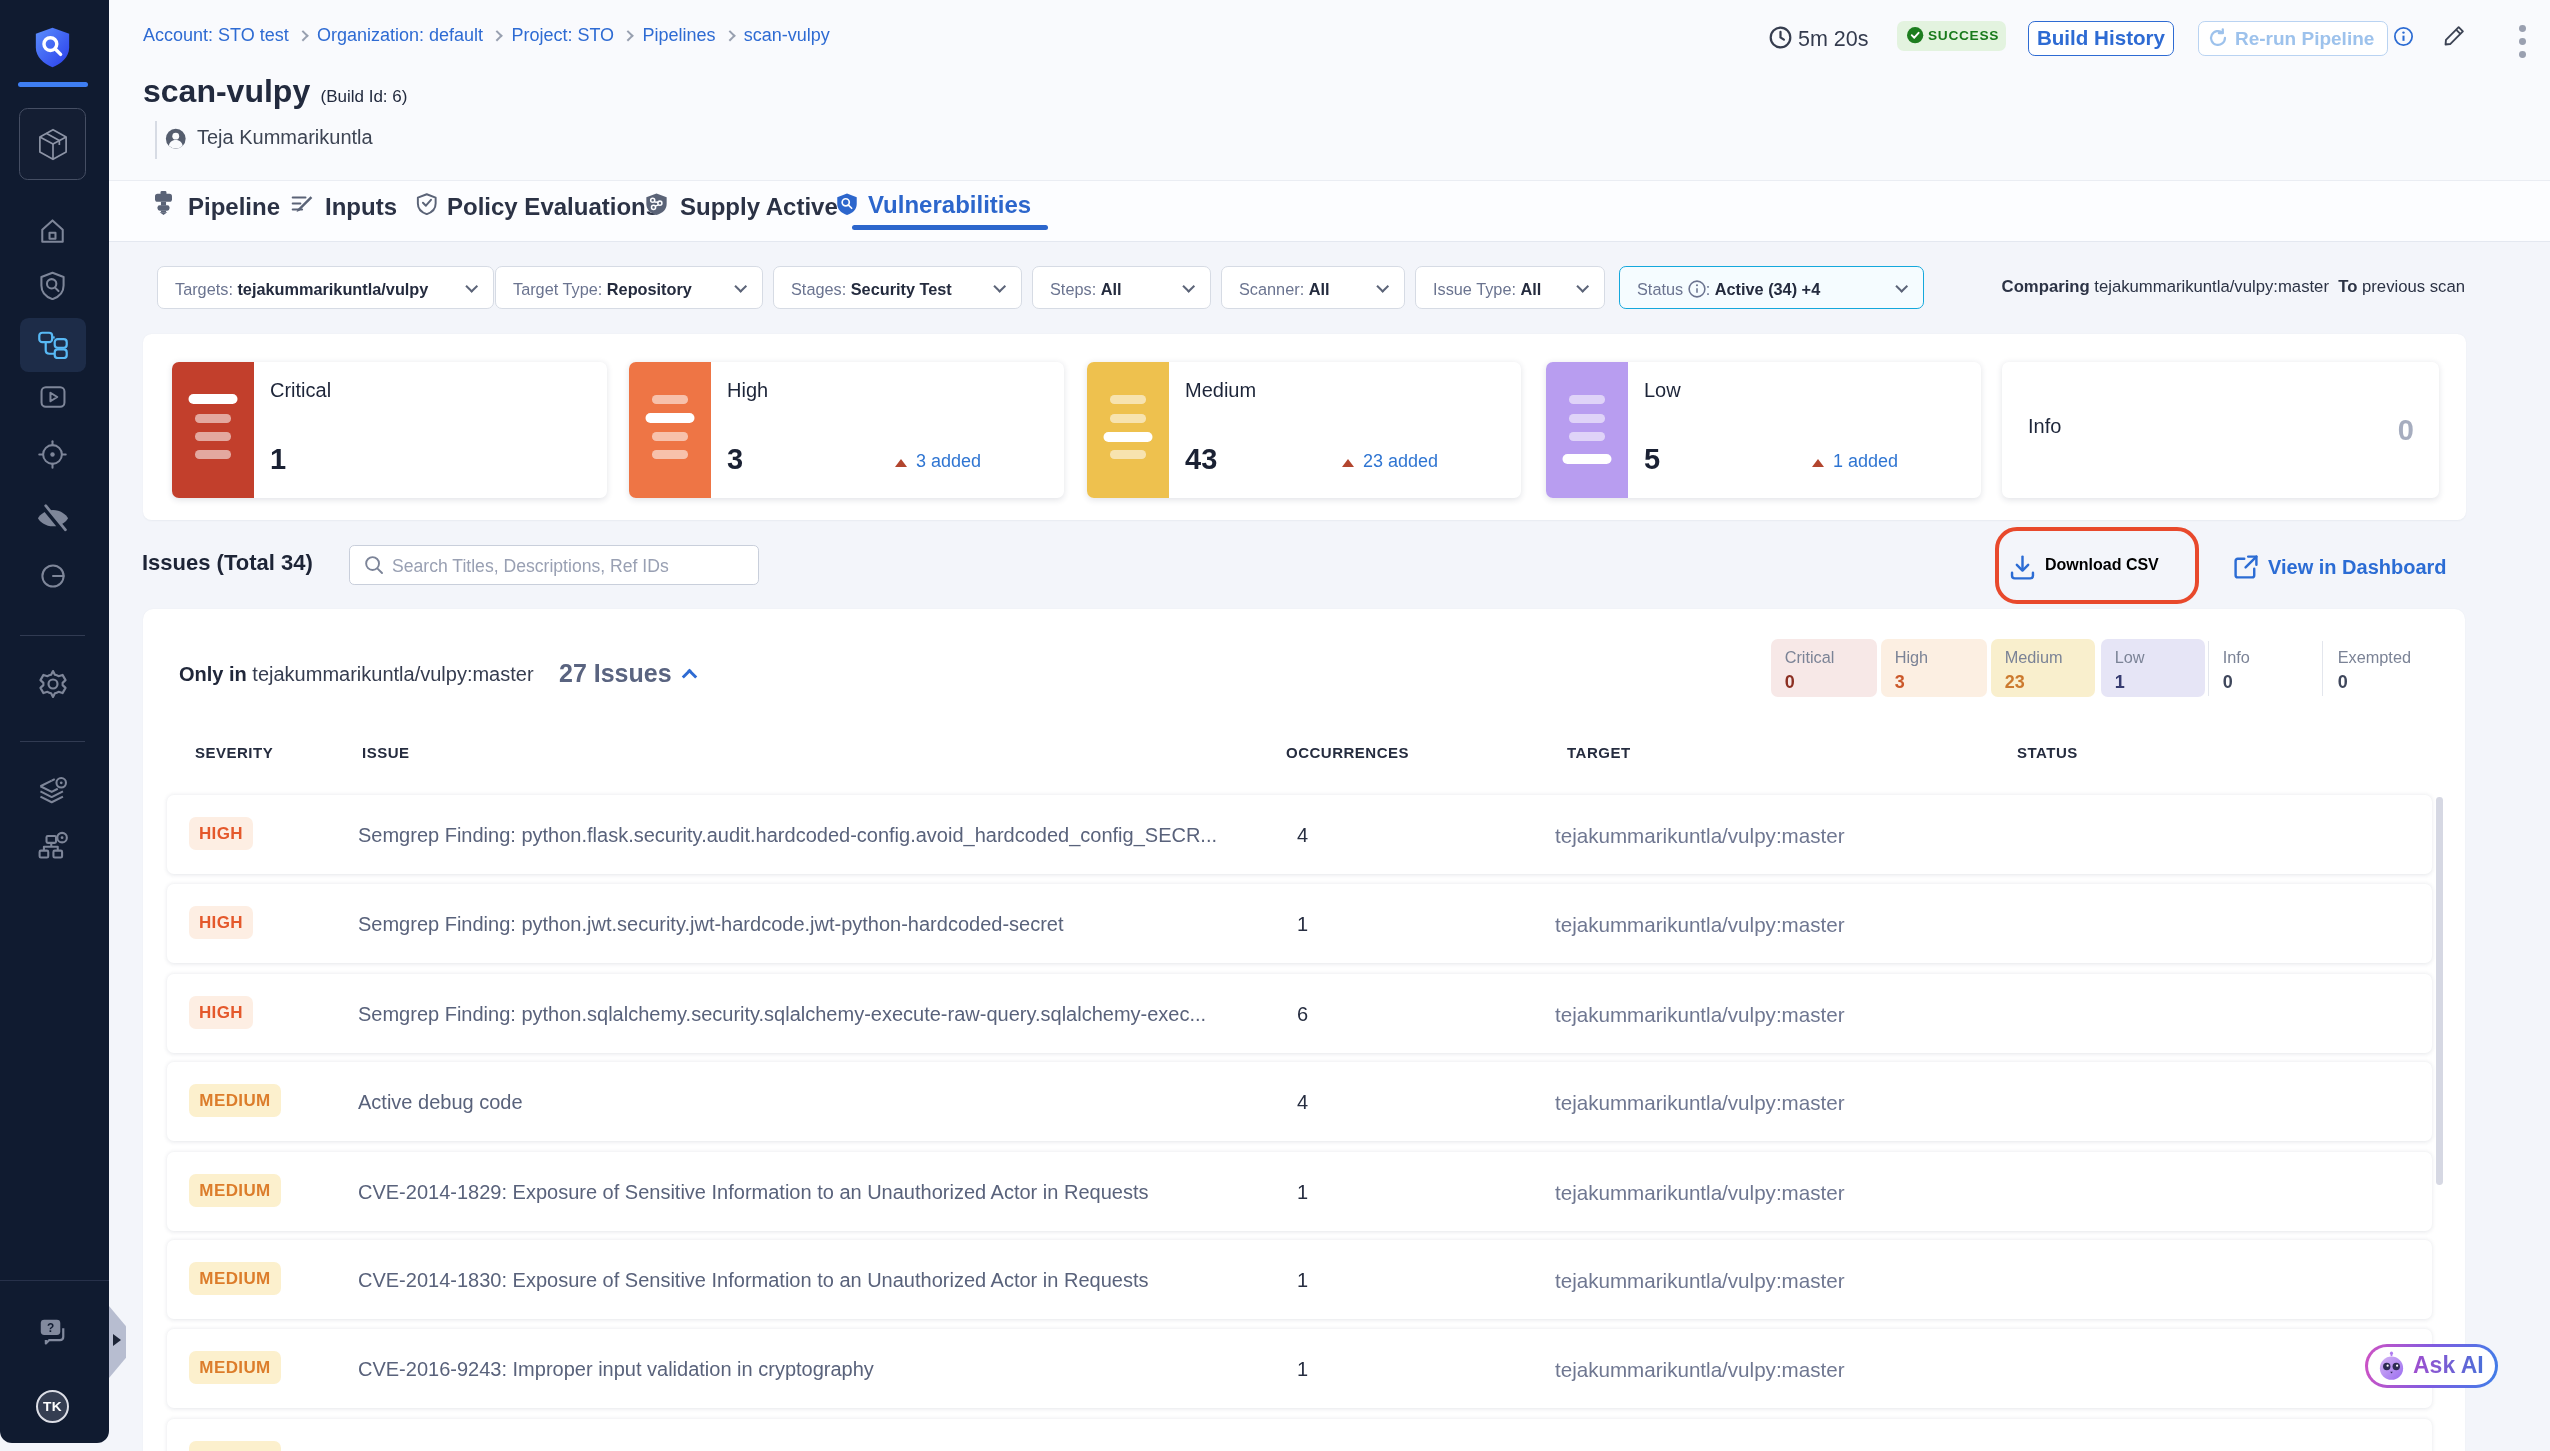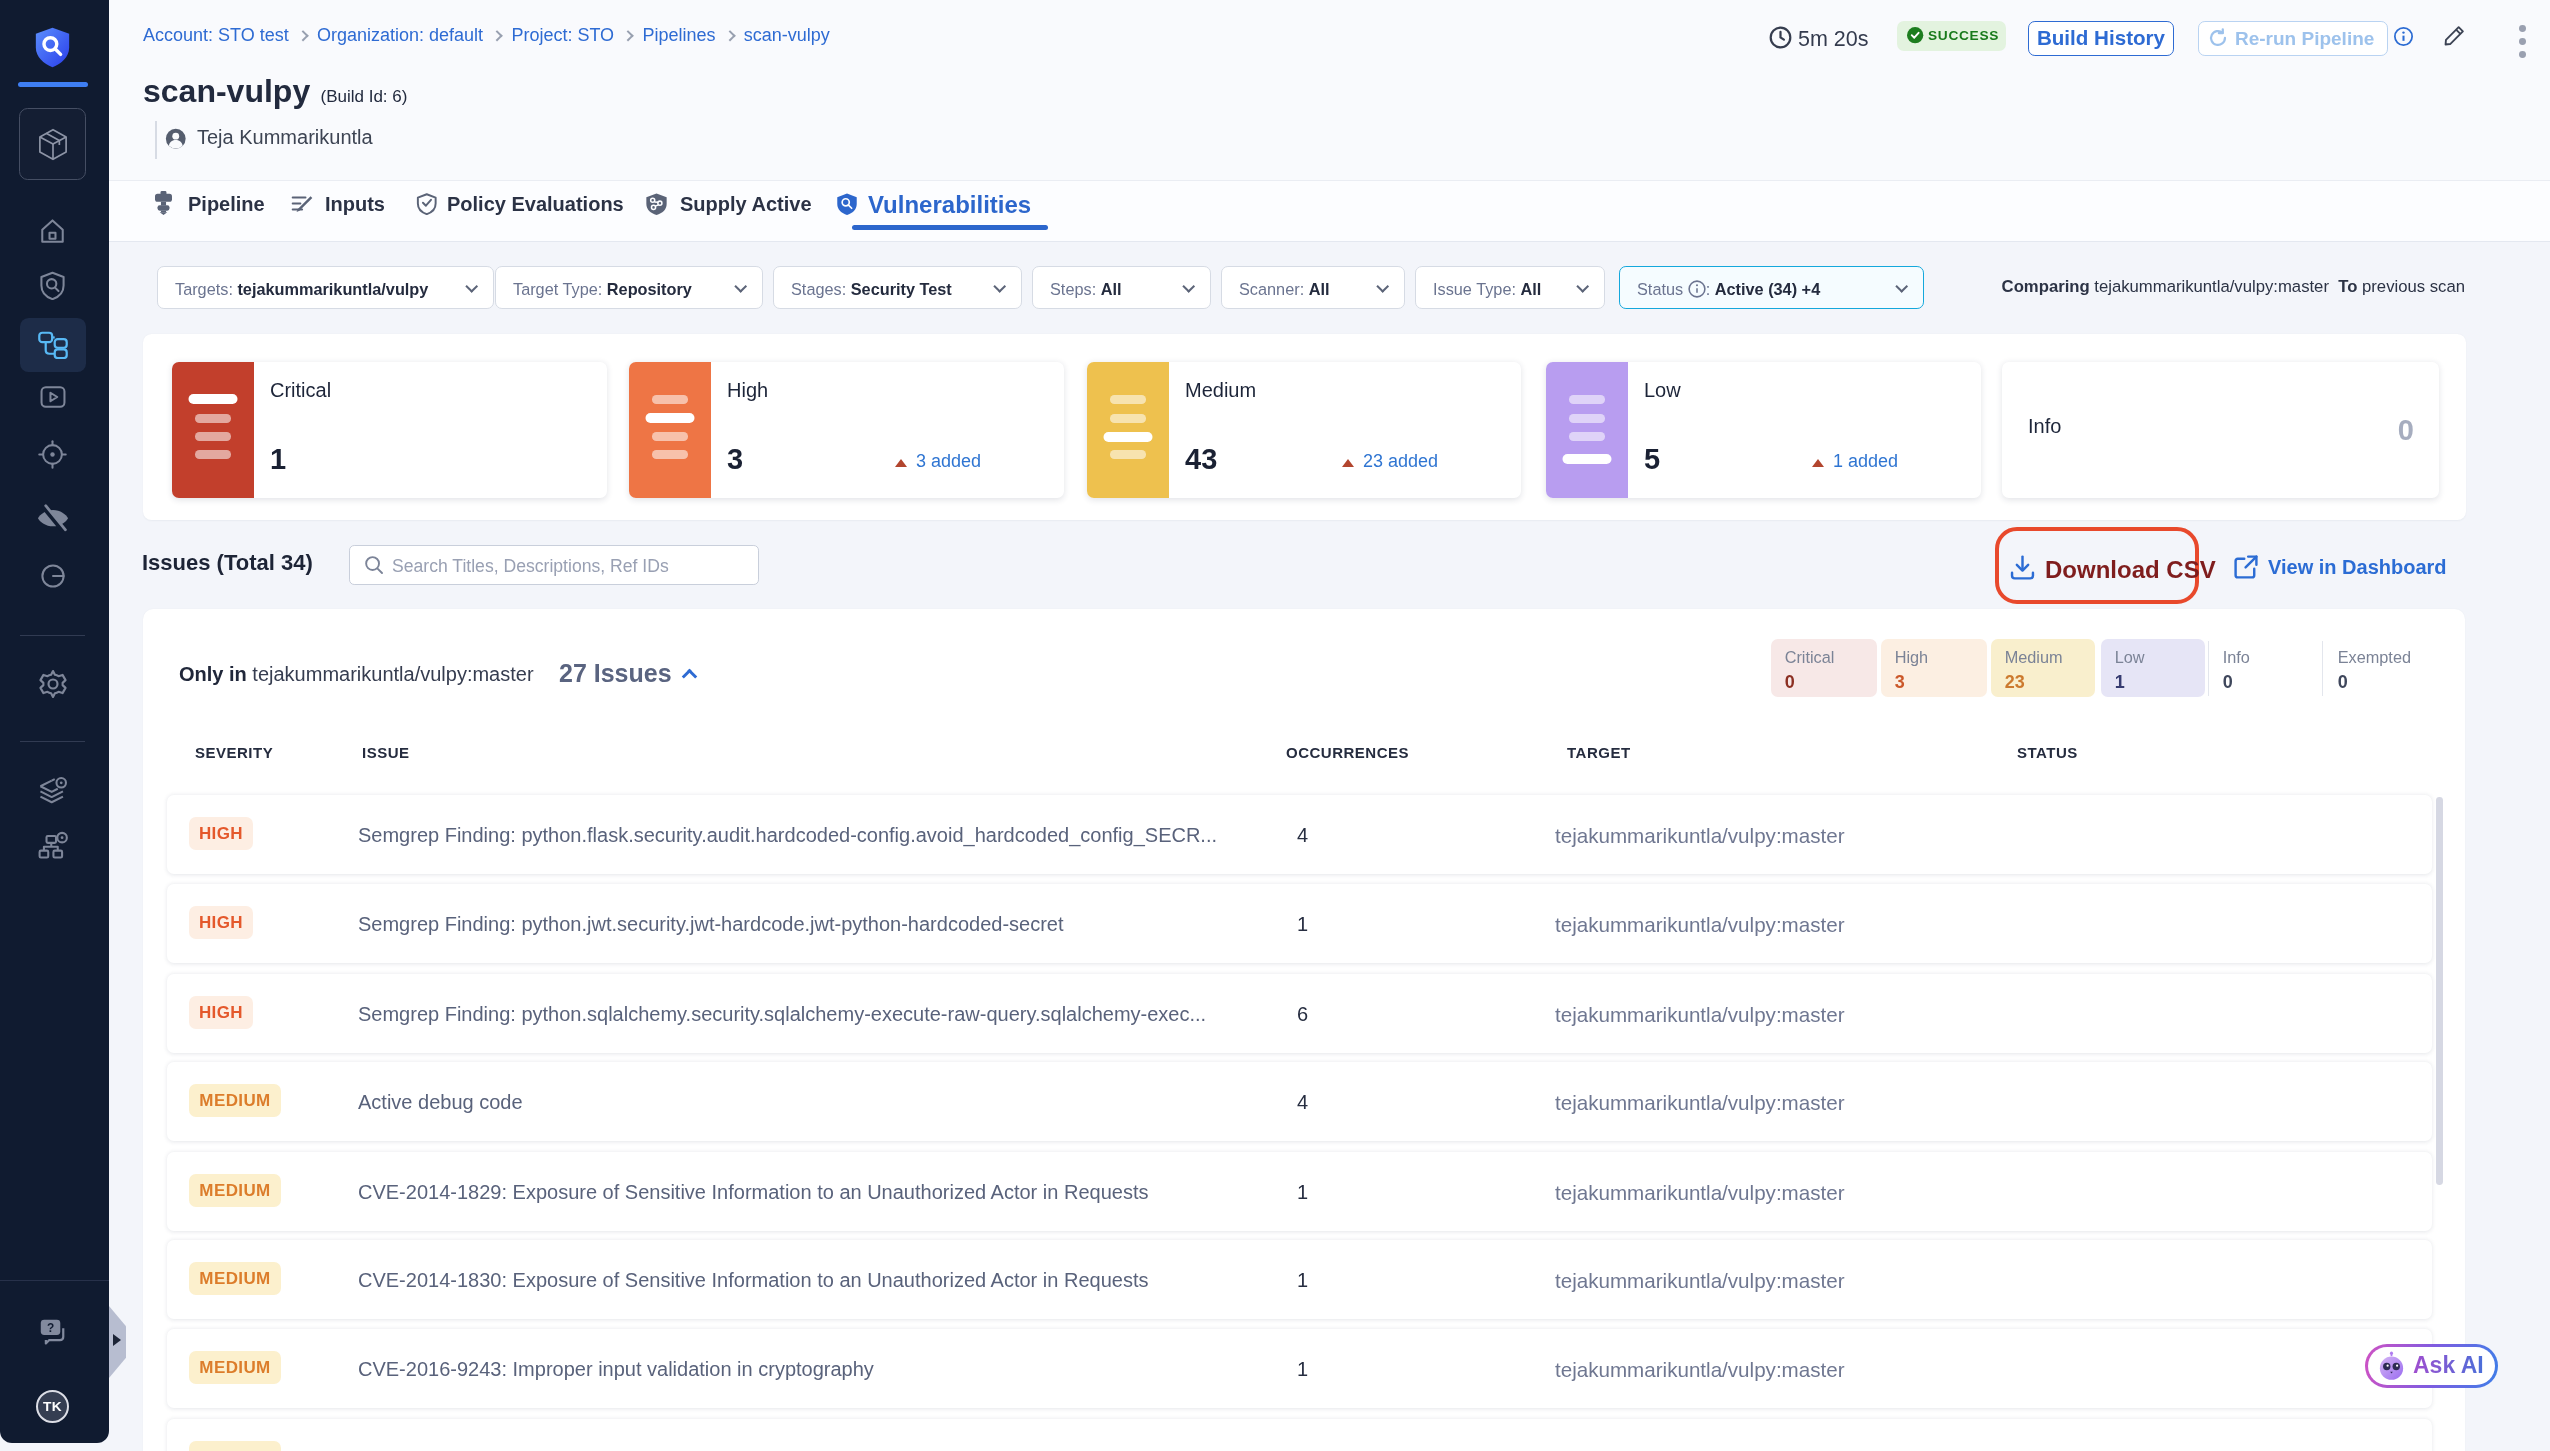--- a/index.html
+++ b/index.html
@@ -27,21 +27,21 @@
 
 .duration{position:absolute;left:1798px;top:27px;font-size:21.5px;color:#343b4e;}
 .pill-success{position:absolute;left:1897px;top:20.6px;width:109px;height:30px;border-radius:6.9px;background:#e3f3df;}
 .pill-success .txt{position:absolute;left:31px;top:7.7px;font-size:13.7px;font-weight:bold;color:#187a1b;letter-spacing:0.7px;}
 .btn-bh{position:absolute;left:2028px;top:20.6px;width:146px;height:35px;border-radius:6.9px;border:1.7px solid #2e6bd3;background:#fff;color:#2e6bd3;font-size:20.6px;font-weight:bold;text-align:center;line-height:32px;}
 .btn-rr{position:absolute;left:2198px;top:20.6px;width:190px;height:35px;border-radius:6.9px;border:1.7px solid #b9d3f2;background:#fff;}
 .btn-rr .txt{position:absolute;left:36px;top:6.9px;white-space:nowrap;font-size:19px;font-weight:bold;color:#9dc2ec;}
 .kebab{position:absolute;left:2519px;top:25px;width:6.9px;height:34px;}
 .kebab i{position:absolute;left:0;width:6.9px;height:6.9px;border-radius:50%;background:#9aa0b0;}
 
-.tab{position:absolute;top:193px;font-size:20px;font-weight:bold;color:#2b3245;white-space:nowrap;}
+.tab{position:absolute;top:193px;font-size:24px;font-weight:bold;color:#2b3245;white-space:nowrap;}
 .tabline{position:absolute;left:852px;top:225px;width:196px;height:5.2px;border-radius:2.6px;background:#2c66cc;}
 
 .fbtn{position:absolute;top:266px;height:43px;background:#fff;border:1.3px solid #d6dbe4;border-radius:6.9px;font-size:16.3px;color:#6b7490;white-space:nowrap;}
 .fbtn .in{position:absolute;left:17px;top:13px;white-space:nowrap;}
 .fbtn b{color:#242b3e;font-weight:bold;}
 .chev{position:absolute;right:17px;top:14.6px;width:9.4px;height:9.4px;border-right:2.1px solid #5c6478;border-bottom:2.1px solid #5c6478;transform:rotate(45deg);}
 .comparing{position:absolute;top:277px;right:85px;font-size:16.7px;color:#2c3345;}
 
 .cardspanel{position:absolute;left:143px;top:334px;width:2323px;height:186px;background:#fff;border-radius:8.6px;box-shadow:0 0.9px 1.7px rgba(40,50,80,0.05);}
 .card{position:absolute;top:362px;height:136px;background:#fff;border-radius:6.9px;box-shadow:0 1.7px 6.9px rgba(33,41,68,0.13);}
@@ -50,21 +50,21 @@
 .cline.w{height:10.3px;width:49px;border-radius:5.2px;background:#fff;}
 .card .label{position:absolute;left:98px;top:17px;font-size:20px;color:#1d2539;}
 .card .num{position:absolute;left:98px;top:81px;font-size:29px;font-weight:bold;color:#1a2133;}
 .added{position:absolute;right:83px;top:89px;font-size:18px;color:#2f75d2;white-space:nowrap;}
 .added i{display:inline-block;border-left:6px solid transparent;border-right:6px solid transparent;border-bottom:8.6px solid #b2452e;margin-right:8.6px;}
 
 .issuestitle{position:absolute;left:142px;top:550px;font-size:22px;font-weight:bold;color:#1d2436;}
 .search{position:absolute;left:349px;top:545px;width:410px;height:40px;border-radius:5.2px;border:1.3px solid #c9cfdb;background:#fff;}
 .search .ph{position:absolute;left:42px;top:10.3px;font-size:17.6px;color:#99a0b3;}
 .annot{position:absolute;left:1995px;top:527px;width:204px;height:77px;border-radius:22px;border:4.3px solid #e8492c;}
-.dlcsv{position:absolute;left:2045px;top:556px;font-size:24px;font-weight:bold;color:#7f1d1d;}
+.dlcsv{position:absolute;left:2045px;top:556px;font-size:16px;font-weight:bold;color:#000000;}
 .viewdash{position:absolute;left:2268px;top:556px;font-size:20px;font-weight:bold;color:#2b6cd4;}
 
 .tablepanel{position:absolute;left:143px;top:609px;width:2322px;height:842px;background:#fff;border-radius:10.3px 10.3px 0 0;box-shadow:0 0.9px 1.7px rgba(40,50,80,0.05);}
 .onlyin{position:absolute;left:179px;top:663px;font-size:20px;color:#363d50;}
 .onlyin b{color:#20273a;}
 .issues27{position:absolute;left:559px;top:659px;font-size:25px;font-weight:bold;color:#5a6480;text-align:center;}
 .chevup{position:absolute;left:684px;top:671px;width:11px;height:11px;border-left:3px solid #2e6bd3;border-top:3px solid #2e6bd3;transform:rotate(45deg);}
 .chip{position:absolute;top:639px;height:58px;border-radius:6.9px;}
 .chip .l{position:absolute;left:13.7px;top:9.4px;font-size:16.3px;color:#7b8396;}
 .chip .n{position:absolute;left:13.7px;top:33px;font-size:18px;font-weight:bold;}

